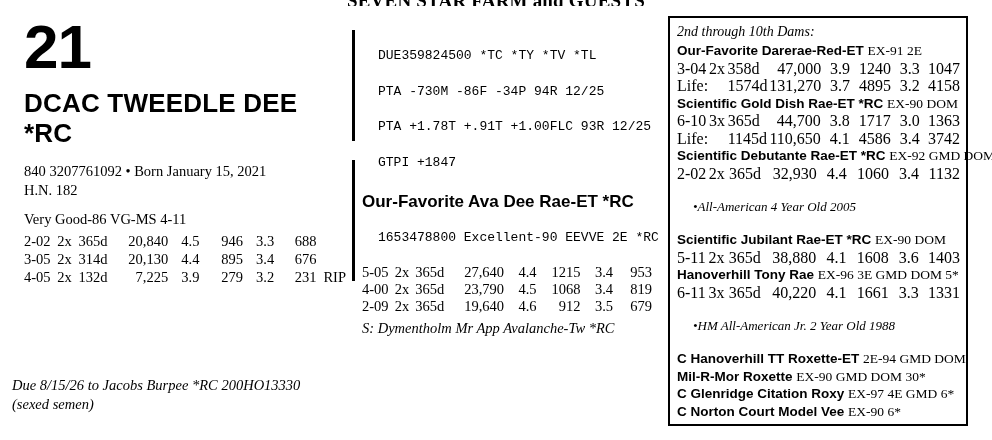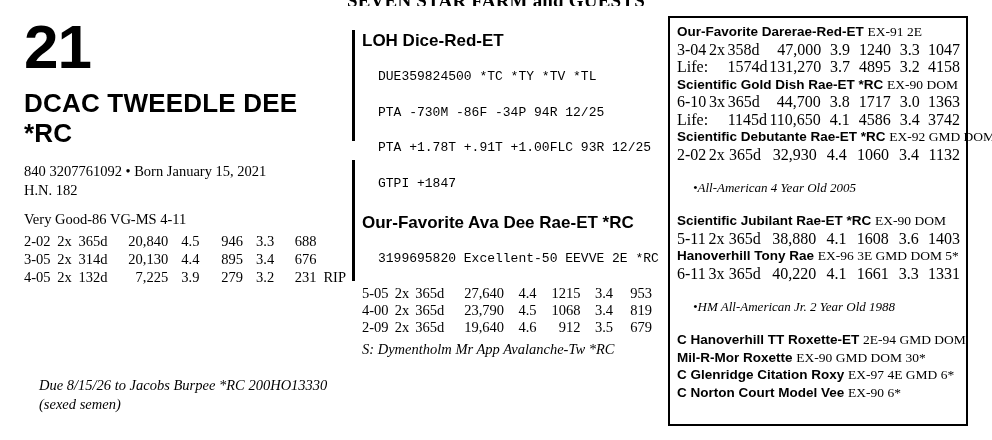--- a/index.html
+++ b/index.html
@@ -91,21 +91,21 @@
   .lact-table td.c-x { width: 24px; }
   .lact-table td.c-days { width: 44px; text-align: left;}
   .lact-table td.c-milk { width: 54px; text-align: right; padding-right: 6px;}
   .lact-table td.c-f { width: 28px; text-align: right; padding-right: 6px;}
   .lact-table td.c-fl { width: 44px; text-align: right; padding-right: 6px;}
   .lact-table td.c-p { width: 28px; text-align: right; padding-right: 6px;}
   .lact-table td.c-pl { width: 42px; text-align: right;}
   .lact-table td.c-note { padding-left: 7px; text-align: left;}
   .due-note {
     position: absolute;
-    left: 39px;
+    left: 12px;
     top: 376px;
     width: 340px;
     font-family: "Liberation Serif", serif;
     font-style: italic;
     font-size: 14.5px;
     line-height: 19px;
   }
   
   .mid-col {
     position: absolute;
@@ -282,30 +282,29 @@
   <div class="due-note">
     <div>Due 8/15/26 to Jacobs Burpee *RC 200HO13330</div>
     <div>(sexed semen)</div>
   </div>
 
   <div class="mid-bar-top"></div>
   <div class="mid-bar-bottom"></div>
 
   <div class="mid-col">
     <div class="sire-block">
-      <div class="block-title">LOH Dice-Red-ET</div>
       <div class="mid-line">DUE359824500   *TC *TY *TV *TL</div>
       <div class="mid-line">PTA -730M -86F -34P 94R 12/25</div>
       <div class="mid-line">PTA +1.78T +.91T +1.00FLC 93R 12/25</div>
       <div class="mid-line">GTPI +1847</div>
     </div>
 
     <div class="dam-block">
       <div class="block-title">Our-Favorite Ava Dee Rae-ET *RC</div>
-      <div class="mid-line">3199695820    Excellent-50 EEVVE  2E   *RC</div>
+      <div class="mid-line">1653478800    Excellent-90 EEVVE  2E   *RC</div>
       <table class="dam-lact">
         <tbody>
           <tr>
             <td class="d-age">5-05</td>
             <td class="d-x">2x</td>
             <td class="d-days">365d</td>
             <td class="d-milk">27,640</td>
             <td class="d-f">4.4</td>
             <td class="d-fl">1215</td>
             <td class="d-p">3.4</td>
@@ -331,20 +330,21 @@
             <td class="d-p">3.5</td>
             <td class="d-pl">679</td>
           </tr>
         </tbody>
       </table>
       <div class="maternal-sire">S:  Dymentholm Mr App Avalanche-Tw *RC</div>
     </div>
   </div>
 
   <div class="right-box">
+    <div class="ped-head">2nd through 10th Dams:</div>
 
     <div>
       <div class="ped-name">
         <span>Our-Favorite Darerae-Red-ET</span>
         <span class="suffix">EX-91 2E</span>
       </div>
       <table class="rec-tbl">
         <tbody>
           <tr>
             <td class="r-age">3-04</td>

